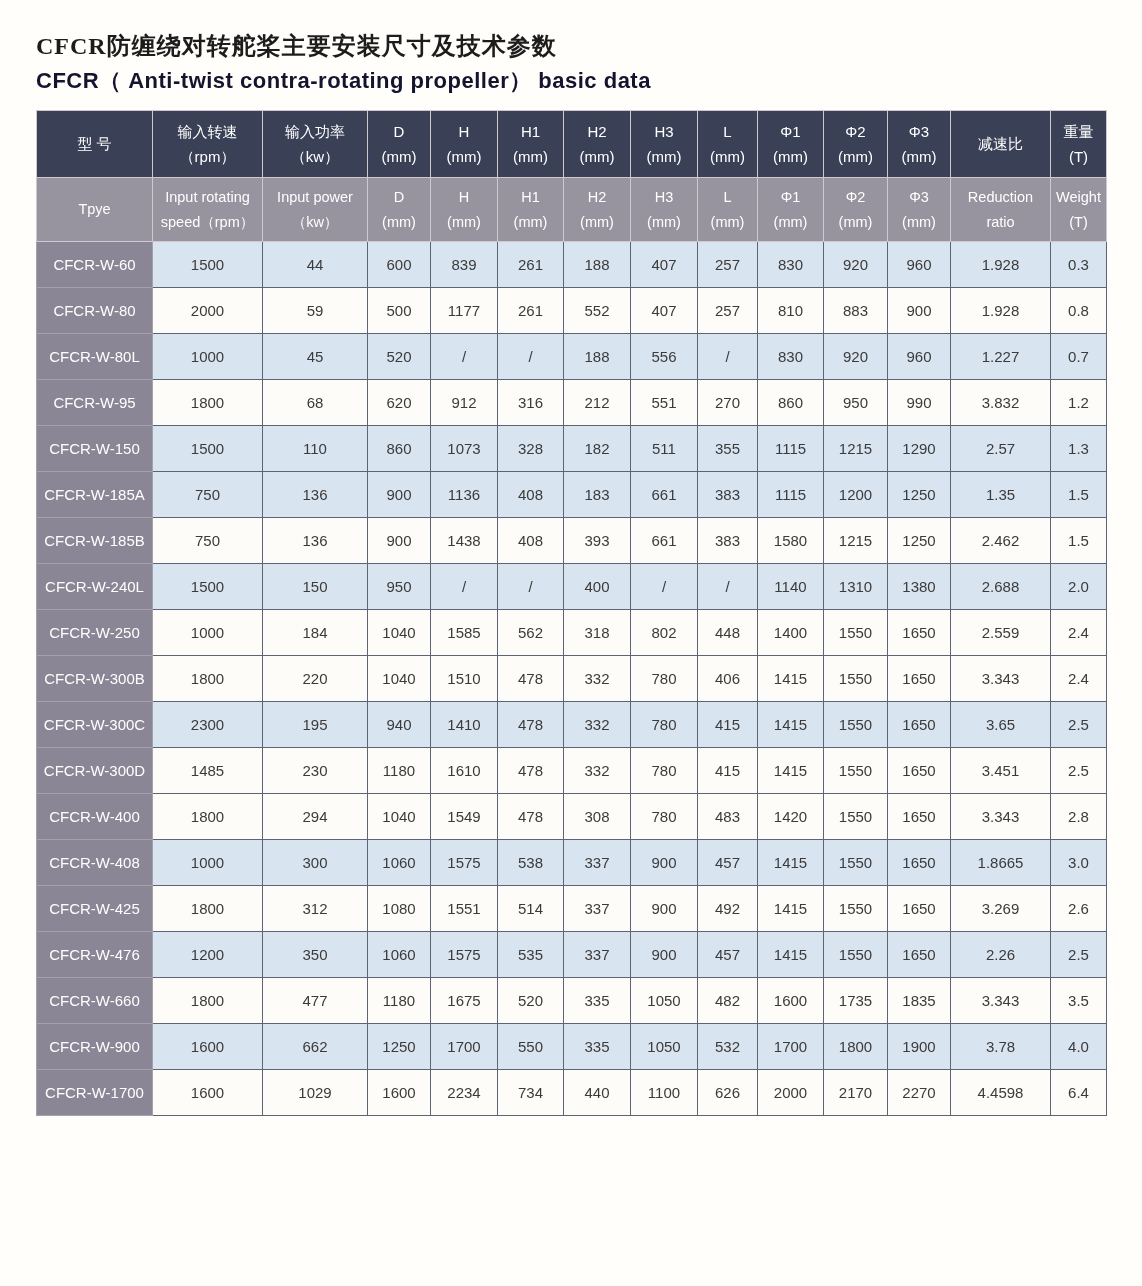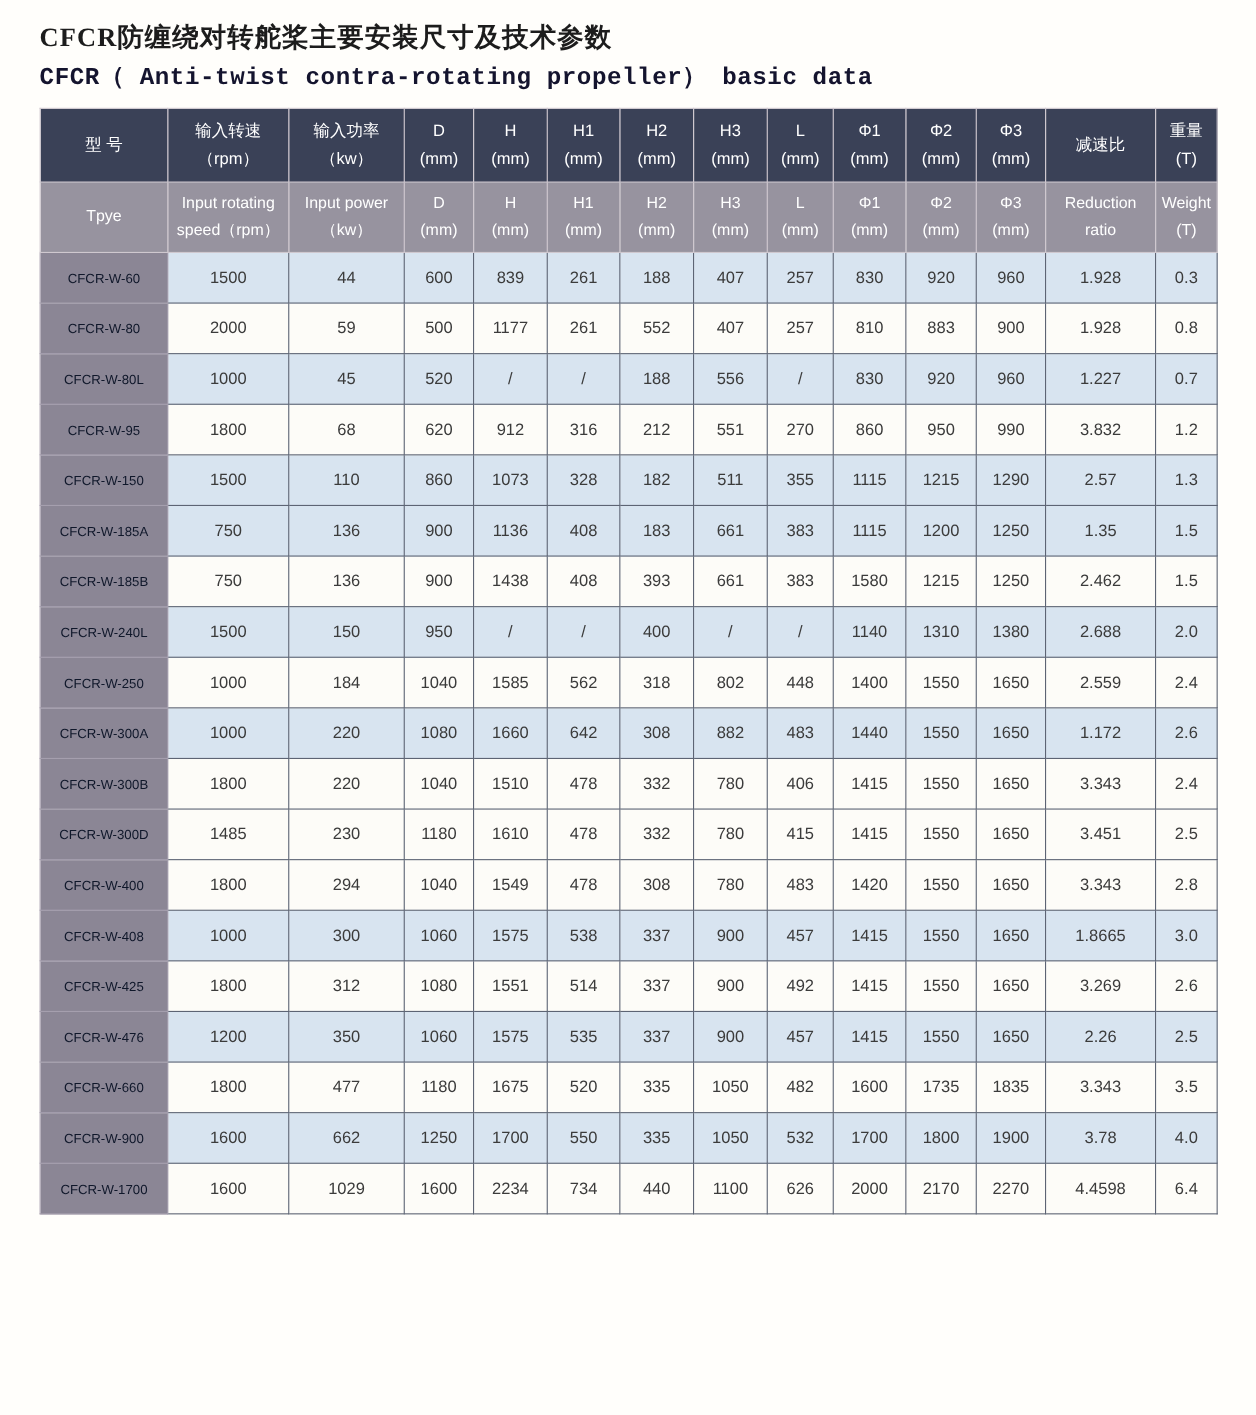--- a/index.html
+++ b/index.html
@@ -12,30 +12,30 @@
     --header-text:#ffffff;
   }
   html,body{margin:0;padding:0;}
   body{
     width:1142px;height:1286px;
     background:#fffefb;
     font-family:"Liberation Sans",sans-serif;
     color:#333;
     overflow:hidden;
   }
-  .wrap{padding:12px 36px 0 36px;}
+  .wrap{padding:24px 36px 0 36px;}
   .title-zh{
     font-family:"Liberation Serif",serif;
     font-size:24px;font-weight:600;
     color:#1c1c1c;
     margin:6px 0 4px 0;
     letter-spacing:1px;
   }
   .title-en{
-    font-family:Liberation Mono, monospace;
+    font-family:Liberation Sans, sans-serif;
     font-size:22px;font-weight:bold;
     color:#14142e;
     margin:4px 0 14px 0;
     letter-spacing:0.5px;
   }
   table{
     border-collapse:collapse;
     table-layout:fixed;
     width:1070px;
   }
@@ -53,23 +53,23 @@
     height:66px;
     font-size:15px;
   }
   thead tr.en th{
     background:var(--subheader-bg);
     height:63px;
     font-size:14.5px;
   }
   tbody th{
     background:var(--type-col-bg);
-    color:#0f172a;
+    color:#ffffff;
     font-weight:normal;
-    font-size:12px;
+    font-size:15px;
     text-align:center;
     vertical-align:middle;
     border:1px solid #a59fae;
     height:43px;
   }
   tbody td{
     font-size:15px;
     color:#3b3b3b;
     text-align:center;
     vertical-align:middle;
@@ -356,51 +356,51 @@
           <td>562</td>
           <td>318</td>
           <td>802</td>
           <td>448</td>
           <td>1400</td>
           <td>1550</td>
           <td>1650</td>
           <td>2.559</td>
           <td>2.4</td>
         </tr>
-        <tr class="blue">
-          <th>CFCR-W-300A</th>
-          <td>1000</td>
-          <td>220</td>
-          <td>1080</td>
-          <td>1660</td>
-          <td>642</td>
-          <td>308</td>
-          <td>882</td>
-          <td>483</td>
-          <td>1440</td>
-          <td>1550</td>
-          <td>1650</td>
-          <td>1.172</td>
-          <td>2.6</td>
-        </tr>
         <tr class="white">
           <th>CFCR-W-300B</th>
           <td>1800</td>
           <td>220</td>
           <td>1040</td>
           <td>1510</td>
           <td>478</td>
           <td>332</td>
           <td>780</td>
           <td>406</td>
           <td>1415</td>
           <td>1550</td>
           <td>1650</td>
           <td>3.343</td>
           <td>2.4</td>
+        </tr>
+        <tr class="blue">
+          <th>CFCR-W-300C</th>
+          <td>2300</td>
+          <td>195</td>
+          <td>940</td>
+          <td>1410</td>
+          <td>478</td>
+          <td>332</td>
+          <td>780</td>
+          <td>415</td>
+          <td>1415</td>
+          <td>1550</td>
+          <td>1650</td>
+          <td>3.65</td>
+          <td>2.5</td>
         </tr>
         <tr class="white">
           <th>CFCR-W-300D</th>
           <td>1485</td>
           <td>230</td>
           <td>1180</td>
           <td>1610</td>
           <td>478</td>
           <td>332</td>
           <td>780</td>

